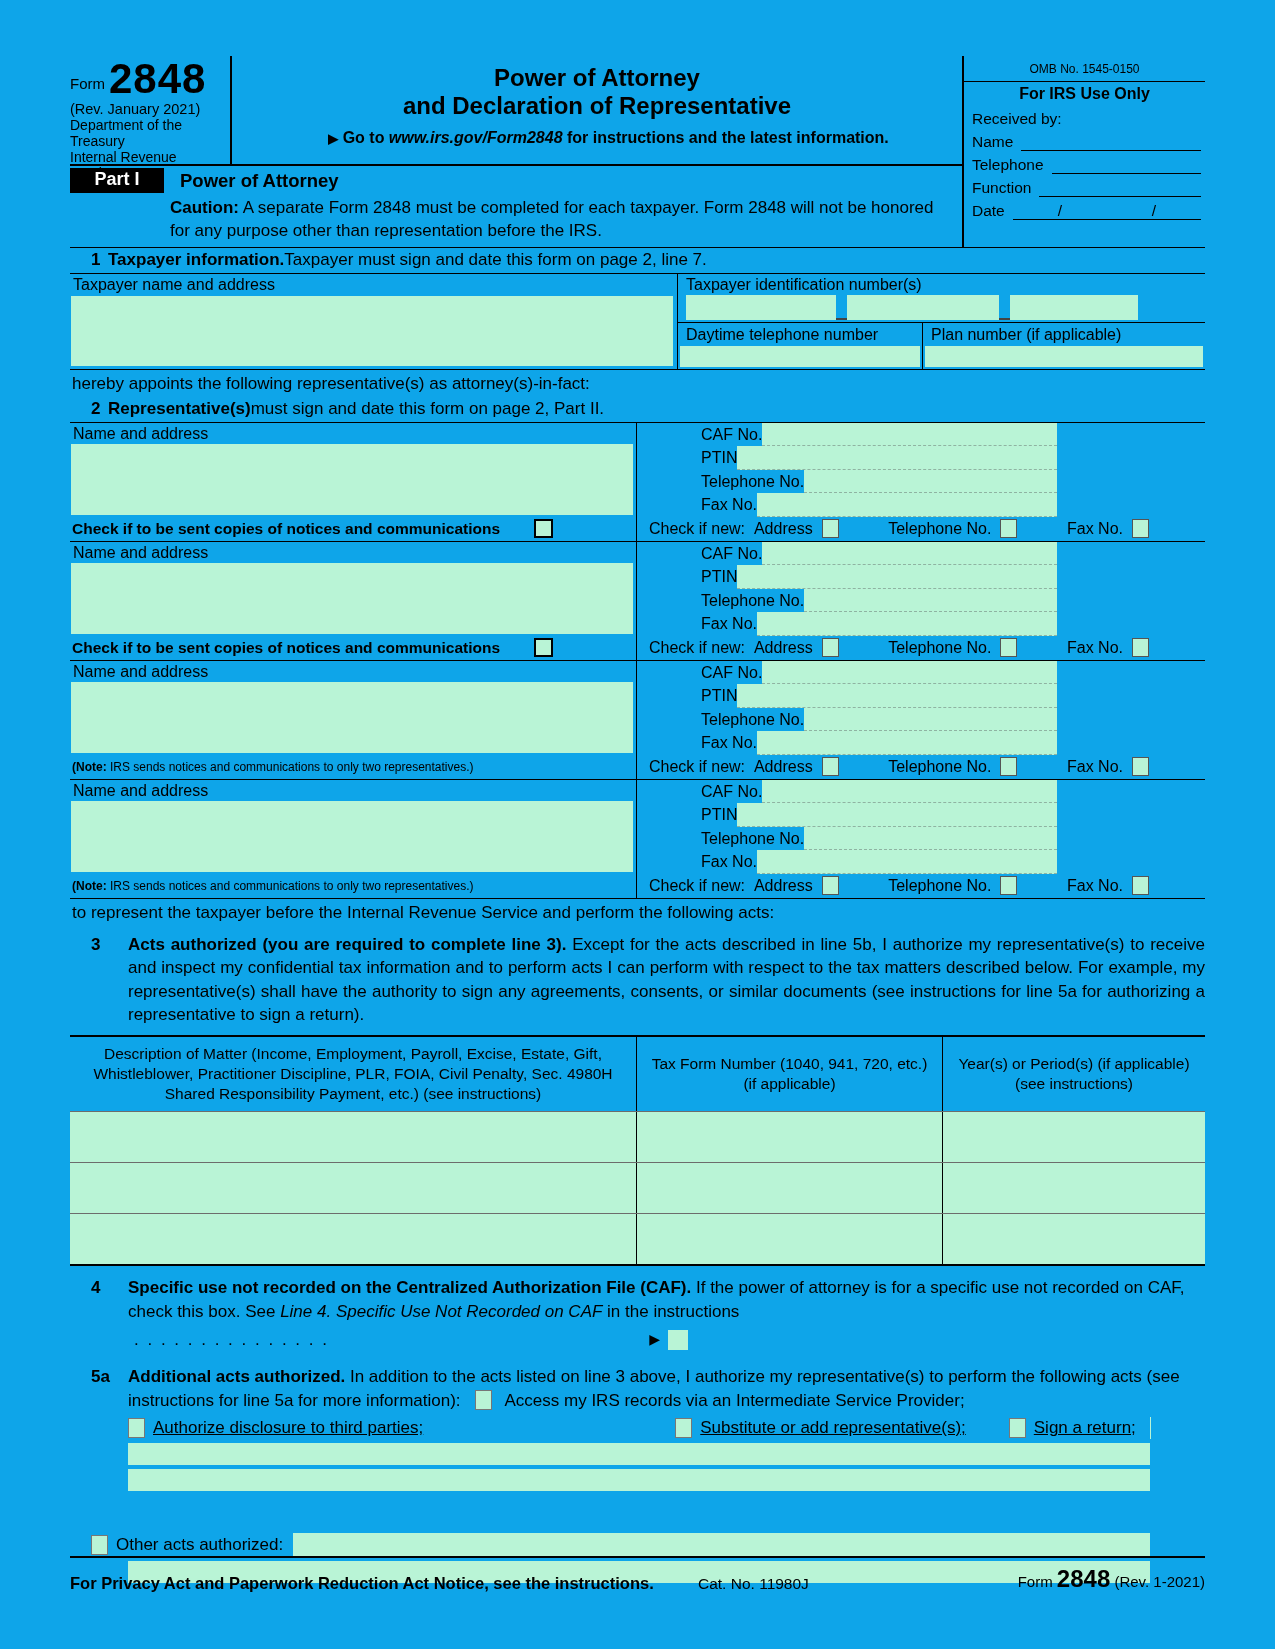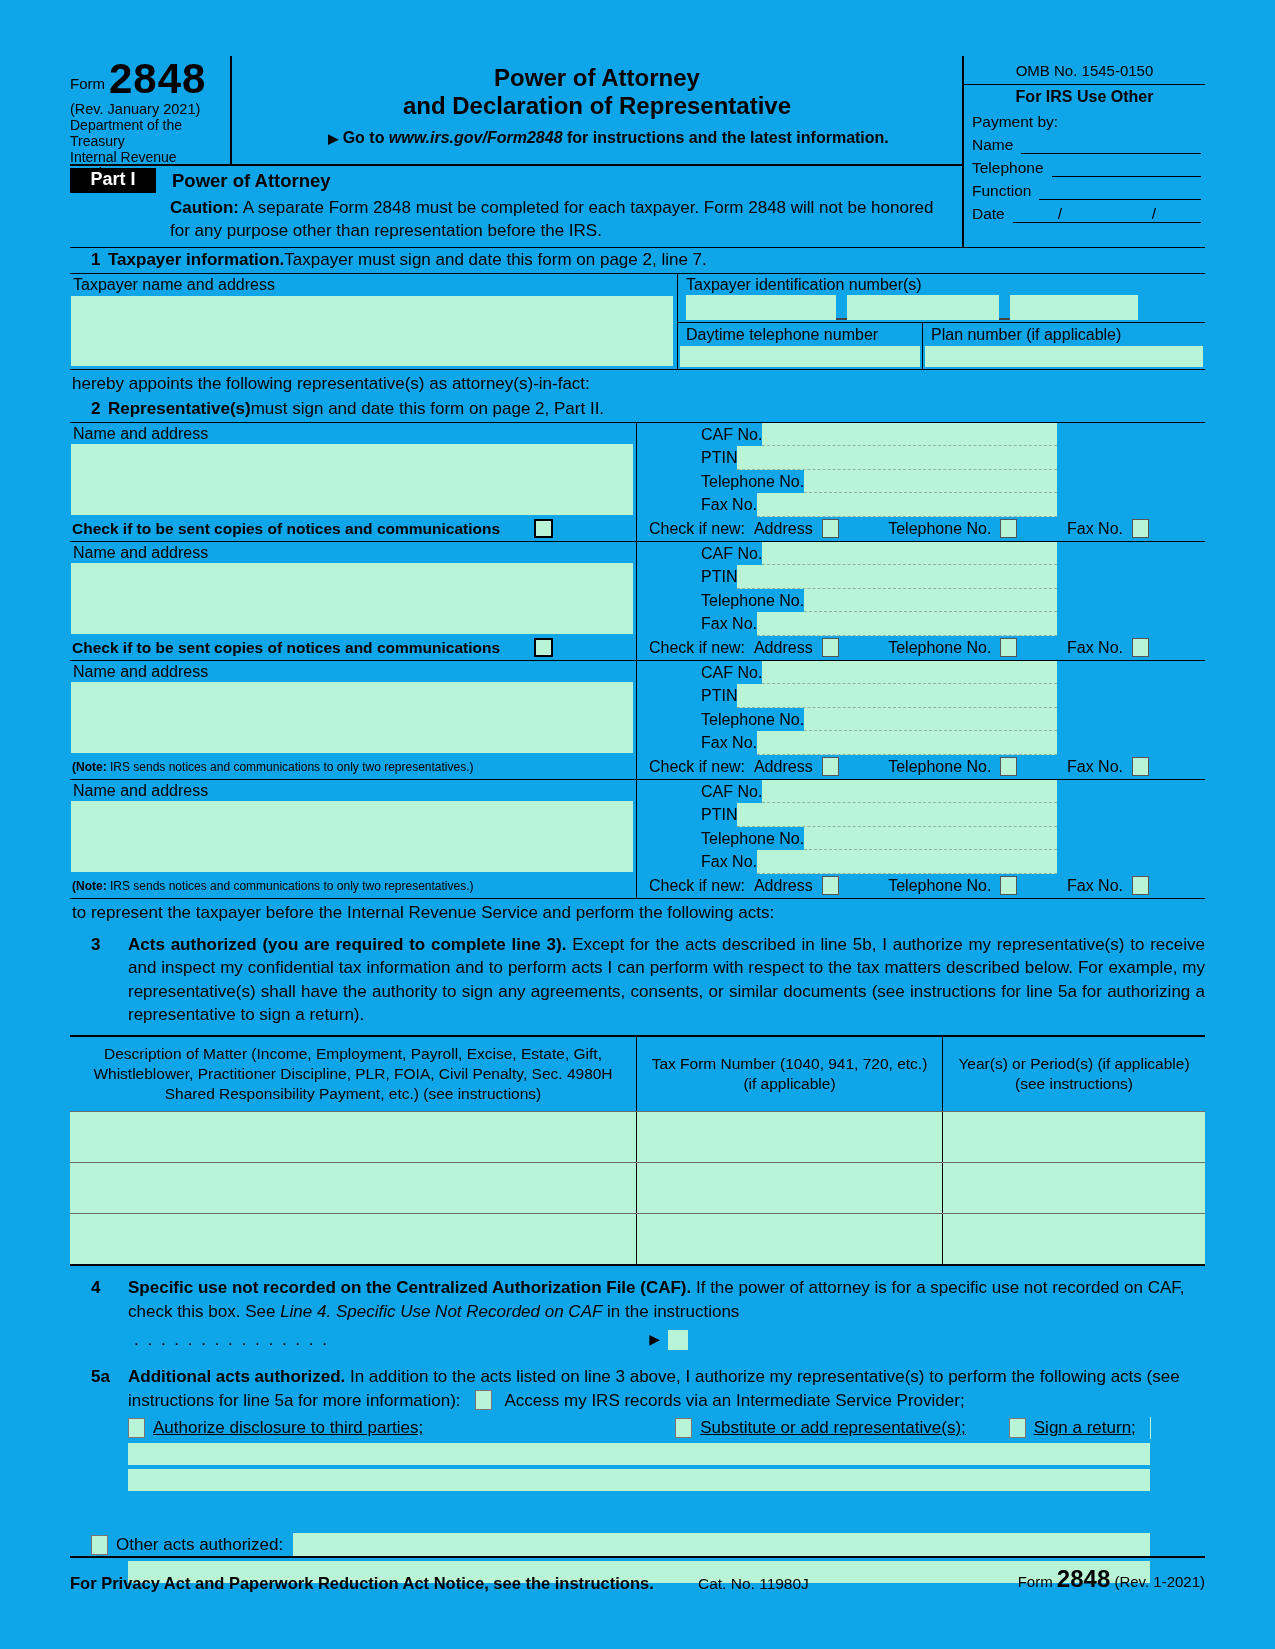--- a/index.html
+++ b/index.html
@@ -19,25 +19,25 @@
   .form-num { font-size:42px; font-weight:bold; letter-spacing:1px; line-height:0.9; margin-left:4px; }
   .rev { font-size:14.5px; margin-top:3px; }
   .dept { font-size:14px; line-height:1.15; }
   .title-box { flex:1; text-align:center; padding-top:8px; }
   .t1, .t2 { font-size:24px; font-weight:bold; line-height:1.15; }
   .goto { font-size:16px; font-weight:bold; margin-top:10px;padding-left:23px; }
   .goto i { font-style:italic; }
   .arrow-glyph { font-size:13px; }
 
   .part-row { display:flex; align-items:center; margin-top:2px; }
-  .part-badge { background:#000; color:#fff; font-weight:bold; font-size:18px; width:86px; text-align:center; padding:1px 0 3px; }
+  .part-badge { background:#000; color:#fff; font-weight:bold; font-size:18px; width:94px; text-align:center; padding:1px 0 3px; }
   .part-title { font-weight:bold; font-size:18.5px; margin-left:16px; }
   .caution { font-size:17px; line-height:1.35; margin:4px 0 4px 100px; width:770px; }
 
-  .omb { font-size:15px; text-align:center; padding:6px 0 5px; border-bottom:1.5px solid #000; }
+  .omb { font-size:12px; text-align:center; padding:6px 0 5px; border-bottom:1.5px solid #000; }
   .irs-use-title { font-size:16px; font-weight:bold; text-align:center; padding:3px 0 2px; }
   .rc-row { font-size:15.5px; padding:2px 4px 0 8px; height:23px; display:flex; align-items:flex-end; }
   .fill-line { flex:1; border-bottom:1px solid #000; margin-left:8px; height:18px; }
   .date-line { flex:1; border-bottom:1px solid #000; margin-left:8px; height:18px; display:flex; justify-content:space-around; }
 
   
   .line-header { font-size:17px; display:flex; align-items:center; }
   .l1 { border-top:1.5px solid #000; border-bottom:1.5px solid #000; height:27px; }
   .l2 { border-bottom:1.5px solid #000; height:26px; }
   .lnum { font-weight:bold; width:38px; text-align:left; padding-left:21px; }
@@ -151,23 +151,23 @@
       <div class="part-row">
         <div class="part-badge">Part I</div>
         <div class="part-title">Power of Attorney</div>
       </div>
       <div class="caution">
         <b>Caution:</b><span> A separate Form 2848 must be completed for each taxpayer. Form 2848 will not be honored for any purpose other than representation before the IRS.</span>
       </div>
     </div>
     <div class="right-col">
       <div class="omb">OMB No. 1545-0150</div>
-      <div class="irs-use-title">For IRS Use Other</div>
+      <div class="irs-use-title">For IRS Use Only</div>
       <div class="rc-row">
-            <span>Payment by:</span>
+            <span>Received by:</span>
           </div>
       <div class="rc-row">
             <span>Name</span>
             <span class="fill-line"></span>
           </div>
       <div class="rc-row">
             <span>Telephone</span>
             <span class="fill-line"></span>
           </div>
       <div class="rc-row">

